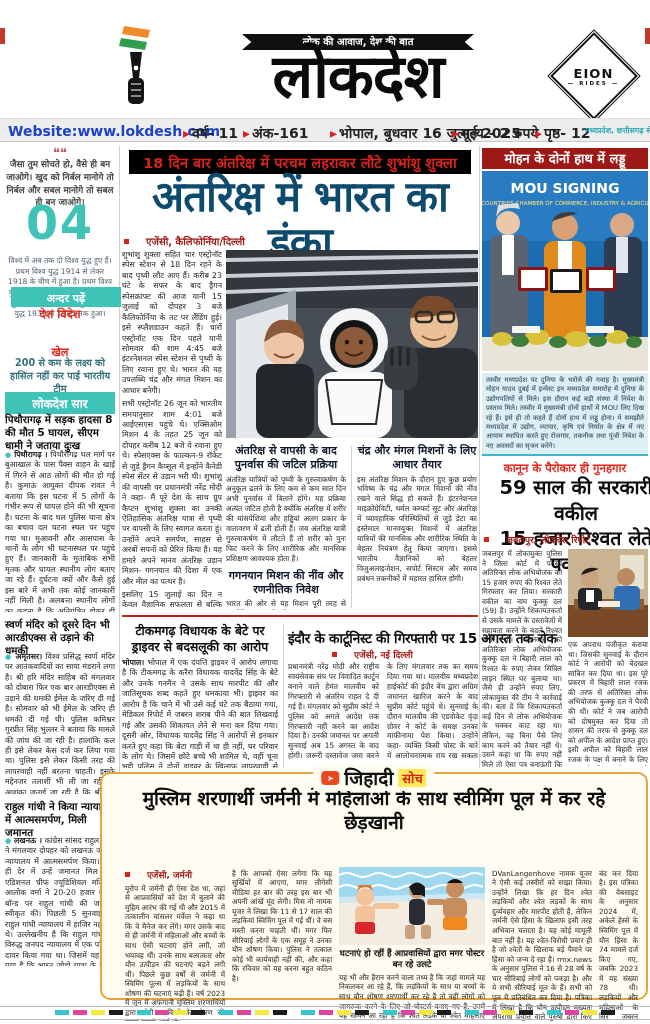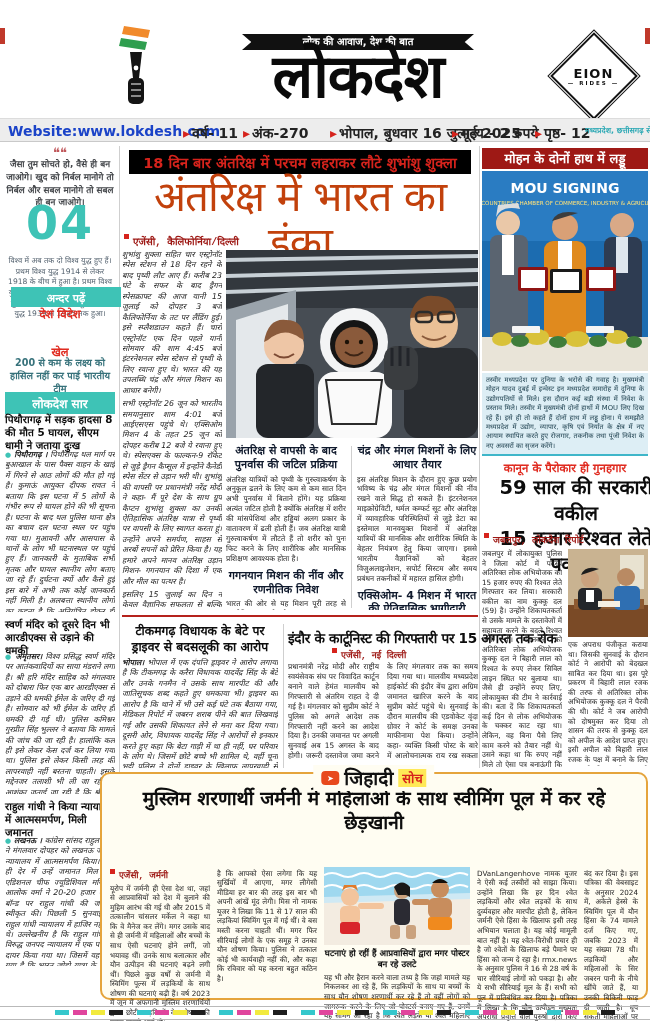--- a/index.html
+++ b/index.html
@@ -2,45 +2,45 @@
 <html><head>
 <meta charset="utf-8">
 <style>
   html,body{margin:0;padding:0;background:#f4f4f4;}
   .page{position:relative;width:650px;height:1024px;background:#fff;overflow:hidden;
         font-family:"DejaVu Sans","Liberation Sans",sans-serif;margin:0 auto;}
   .abs{position:absolute;}
   .just{text-align:justify;}
   .clip{overflow:hidden;}
   .body-text{font-size:7.8px;line-height:1.34;color:#222;}
-  .body-text p{margin:0 0 3px 0;font-style:italic;}
+  .body-text p{margin:0 0 3px 0;}
   .small-text{font-size:7.2px;line-height:1.33;color:#232323;}
   .teal-banner{background:#3ec3b6;color:#fff;font-weight:bold;font-size:11px;text-align:center;padding:2.5px 0;}
   .red-head{color:#e02b20;font-weight:bold;text-align:center;}
   .brief-head{font-weight:bold;font-size:10.3px;line-height:1.26;color:#0d0d0d;}
   .dateline{font-weight:bold;}
   .bullet-teal{color:#3ec3b6;font-size:7px;}
-  .byline{display:flex;align-items:flex-start;gap:4px;font-weight:bold;color:#9e1915;font-family:Liberation Mono, monospace;}
+  .byline{display:flex;align-items:center;gap:17px;font-weight:bold;color:#9e1915;}
   .byline .sq{width:5px;height:5px;background:#d6231c;flex:0 0 auto;}
   .vline{width:1px;background:#cfcfcf;}
   .crop-mark{width:5px;height:16px;background:#c0392b;}
   .ribbon{background:#111;color:#fff;font-size:10px;font-weight:bold;text-align:center;
           line-height:16px;clip-path:polygon(0 0,100% 0,96% 50%,100% 100%,0 100%,4% 50%);}
   .masthead-title{font-size:60px;font-weight:800;color:#0a0a0a;text-align:center;letter-spacing:-1px;line-height:1.0;}
   .info-strip{background:#ededed;border-top:1px solid #dcdcdc;border-bottom:1px solid #c9c9c9;}
   .strip-item{position:absolute;top:4px;font-size:14px;font-weight:bold;color:#222;white-space:nowrap;}
   .strip-arrow{color:#d6231c;margin-right:2px;}
   .eion-diamond{width:58px;height:58px;border:2px solid #141414;box-shadow:0 0 0 1px #fff,0 0 0 2px #141414;
                 transform:rotate(45deg);background:#fff;display:flex;align-items:center;justify-content:center;}
   .eion-inner{transform:rotate(-45deg);text-align:center;}
   .eion-name{font-size:13px;font-weight:800;letter-spacing:1px;color:#111;line-height:1;}
   .eion-sub{font-size:5.5px;font-weight:bold;letter-spacing:2px;color:#111;}
   .kicker-wrap{text-align:center;}
   .kicker{display:inline-block;background:#000000;color:#d6231c;font-weight:800;font-size:14.5px;padding:2px 14px;}
-  .lead-headline{font-size:42px;font-weight:400;color:#c2410c;text-align:center;line-height:1.1;letter-spacing:-1px;}
+  .lead-headline{font-size:42px;font-weight:700;color:#0c4a6e;text-align:center;line-height:1.1;letter-spacing:-1px;}
   .sub-art-head{font-weight:800;font-size:11px;line-height:1.25;color:#101a2d;text-align:center;margin:0 0 3px 0;}
   .mohan-box{background:#9e1915;color:#fff;font-weight:800;font-size:13px;text-align:center;line-height:21px;}
   .caption-box{background:#ddeef5;border-bottom:2px solid #3fb6c9;padding:3px 4px;
                font-size:6.8px;line-height:1.38;color:#173a49;}
   .rr-headline{font-size:19.5px;font-weight:800;color:#0d0d0d;text-align:center;line-height:1.32;}
   .mid-head{font-weight:800;font-size:12.3px;line-height:1.3;color:#0d0d0d;text-align:center;}
   .indore-head{font-weight:800;font-size:13.6px;color:#0d0d0d;text-align:center;white-space:nowrap;letter-spacing:-0.3px;}
   .two-col{column-count:2;column-gap:8px;}
   .bottom-box{background:#fffdf2;border:2px solid #e5a43c;border-radius:10px;}
   .badge{display:flex;align-items:center;gap:5px;background:#fffdf2;padding:0 8px;}
@@ -92,21 +92,21 @@
       <div class="eion-inner">
         <div class="eion-name">EION</div>
         <div class="eion-sub">— RIDES —</div>
       </div>
     </div>
   </div>
 
   <div class="abs info-strip" style="left:0;top:118px;width:650px;height:22px;">
     <span class="strip-item" style="left:8px;color:#1b43c8;">Website:www.lokdesh.com</span>
     <span class="strip-item" style="left:183px;"><span class="strip-arrow">▸</span><span>वर्ष- 11</span></span>
-    <span class="strip-item" style="left:243px;"><span class="strip-arrow">▸</span><span>अंक-270</span></span>
+    <span class="strip-item" style="left:243px;"><span class="strip-arrow">▸</span><span>अंक-161</span></span>
     <span class="strip-item" style="left:330px;"><span class="strip-arrow">▸</span><span>भोपाल, बुधवार 16 जुलाई 2025</span></span>
     <span class="strip-item" style="left:452px;"><span class="strip-arrow">▸</span><span>मूल्य - 2 रुपये</span></span>
     <span class="strip-item" style="left:535px;"><span class="strip-arrow">▸</span><span>पृष्ठ- 12</span></span>
     <span class="strip-item" style="left:585px;color:#2fa9b5;font-size:7.8px;top:6px;">मध्यप्रदेश, छत्तीसगढ़ से प्रकाशित दैनिक</span>
   </div>
 
   <div class="abs vline" style="left:119px;top:146px;height:824px;"></div>
   <div class="abs vline" style="left:479px;top:146px;height:622px;"></div>
 
   <div class="abs quote-marks" style="left:5px;top:146px;width:110px;">❝❝</div>
@@ -198,21 +198,20 @@
   <div class="abs clip" style="left:226px;top:444px;width:120px;height:166px;">
     <div class="sub-art-head">अंतरिक्ष से वापसी के बाद पुनर्वास की जटिल प्रक्रिया</div>
     <div class="body-text just" style="font-size:7.4px;">अंतरिक्ष यात्रियों को पृथ्वी के गुरुत्वाकर्षण के अनुकूल ढलने के लिए कम से कम सात दिन अभी पुनर्वास में बिताने होंगे। यह प्रक्रिया अत्यंत जटिल होती है क्योंकि अंतरिक्ष में शरीर की मांसपेशियां और हड्डियां अलग प्रकार के वातावरण में ढली होती हैं। जब अंतरिक्ष यात्री गुरुत्वाकर्षण में लौटते हैं तो शरीर को पुनः फिट करने के लिए शारीरिक और मानसिक प्रशिक्षण आवश्यक होता है।</div>
     <div class="sub-art-head" style="margin-top:5px;">गगनयान मिशन की नींव और रणनीतिक निवेश</div>
     <div class="body-text just" style="font-size:7.4px;">भारत की ओर से यह मिशन पूरी तरह से रणनीतिक रूप से सोचा-समझा गया कदम था। इसरो द्वारा लगभग 550 करोड़ रुपये खर्च कर इस अभियान में भागीदारी सुनिश्चित की गई थी, जो कई मायनों में एक दीर्घकालिक निवेश की तरह है। गगनयान मिशन, दिसंबर 2027 तक लॉन्च करने की योजना है, उस दिशा में यह एक व्यावहारिक प्रशिक्षण, अनुभव और अंतर्राष्ट्रीय साझेदारी की समझ का अवसर रहा।</div>
   </div>
   <div class="abs vline" style="left:351px;top:446px;height:162px;"></div>
   <div class="abs clip" style="left:357px;top:444px;width:120px;height:166px;">
     <div class="sub-art-head">चंद्र और मंगल मिशनों के लिए आधार तैयार</div>
     <div class="body-text just" style="font-size:7.4px;">इस अंतरिक्ष मिशन के दौरान हुए कुछ प्रयोग भविष्य के चंद्र और मंगल मिशनों की नींव रखने वाले सिद्ध हो सकते हैं। इंटरनेशनल माइक्रोग्रेविटी, थर्मल कम्फर्ट सूट और अंतरिक्ष में व्यावहारिक परिस्थितियों से जुड़े डेटा का इस्तेमाल मानवयुक्त मिशनों में अंतरिक्ष यात्रियों की मानसिक और शारीरिक स्थिति के बेहतर नियंत्रण हेतु किया जाएगा। इससे भारतीय वैज्ञानिकों को बेहतर विजुअलाइजेशन, सपोर्ट सिस्टम और समय प्रबंधन तकनीकों में महारत हासिल होगी।</div>
-    <div class="sub-art-head" style="margin-top:5px;">एक्सिओम- 4 मिशन में भारत की ऐतिहासिक भागीदारी</div>
 
   </div>
 
   <div class="abs redline" style="left:122px;top:615px;width:356px;"></div>
 
   <div class="abs mid-head" style="left:122px;top:624px;width:156px;">टीकमगढ़ विधायक के बेटे पर ड्राइवर से बदसलूकी का आरोप</div>
   <div class="abs body-text just clip" style="left:122px;top:658px;width:156px;height:110px;">
     <p><span class="dateline">भोपाल।</span> <span>भोपाल में एक दंपत्ति ड्राइवर ने आरोप लगाया है कि टीकमगढ़ के करैरा विधायक यादवेंद्र सिंह के बेटे और उनके गनमैन ने उसके साथ मारपीट की और जातिसूचक शब्द कहते हुए धमकाया भी। ड्राइवर का आरोप है कि थाने में भी उसे कई घंटे तक बैठाया गया, मेडिकल रिपोर्ट में जबरन शराब पीने की बात लिखवाई गई और उसकी शिकायत लेने से मना कर दिया गया। दूसरी ओर, विधायक यादवेंद्र सिंह ने आरोपों से इनकार करते हुए कहा कि बेटा गाड़ी में था ही नहीं, घर परिवार के लोग थे। जिसमें छोटे बच्चे भी शामिल थे, वहीं चूना भट्टी पुलिस ने दोनों ड्राइवर के खिलाफ लापरवाही से वाहन चलाने का केस दर्ज कर दिया है।</span></p>
   </div>
 
@@ -311,21 +310,21 @@
   <div class="abs bottom-box" style="left:100px;top:772px;width:544px;height:224px;">
     <div class="abs" style="left:50%;top:-9px;transform:translateX(-50%);">
       <div class="badge">
         <span class="badge-icon">➤</span>
         <span class="badge-l1">जिहादी</span>
         <span class="badge-l2">सोच</span>
       </div>
     </div>
     <div class="bottom-headline" style="margin:13px 14px 4px 14px;">मुस्लिम शरणार्थी जर्मनी में महिलाओं के साथ स्वीमिंग पूल में कर रहे छेड़खानी</div>
 
-    <div style="display:flex;gap:7px;padding:2px 8px 0 8px;height:152px;overflow:hidden;margin-top:32px;">
+    <div style="display:flex;gap:7px;padding:2px 8px 0 23px;height:152px;overflow:hidden;margin-top:32px;">
       <div style="width:100px;flex:0 0 auto;">
         <div class="byline" style="font-size:8.8px;margin-bottom:3px;">
           <span class="sq"></span>
             <span>एजेंसी, जर्मनी</span>
         </div>
         <div class="small-text just">यूरोप में जर्मनी ही ऐसा देश था, जहां से आप्रवासियों को देश में बुलाने की मुहिम आरंभ की गई थी और 2015 में तत्कालीन चांसलर मर्केल ने कहा था कि वे मैनेज कर लेंगे। मगर उसके बाद से ही जर्मनी में महिलाओं और बच्चों के साथ ऐसी घटनाएं होने लगीं, जो भयावह थीं। उनके साथ बलात्कार और यौन उत्पीड़न की घटनाएं बढ़ने लगी थीं। पिछले कुछ वर्षों से जर्मनी में स्विमिंग पूल्स में लड़कियों के साथ शोषण की घटनाएं बढ़ी हैं। वर्ष 2023 में जून में अफगानी मुस्लिम शरणार्थियों द्वारा छोटी लड़कियों के शोषण की घटना सामने आई थी।</div>
 
       </div>
       <div class="small-text just" style="width:100px;flex:0 0 auto;">है कि आपको ऐसा लगेगा कि यह सुर्खियों में आएगा, मगर लीगेसी मीडिया हर बार की तरह इस बार भी अपनी आंखें मूंद लेगी। मिस नो नामक यूजर ने लिखा कि 11 से 17 साल की लड़कियां स्विमिंग पूल में गई थीं। वे बस मस्ती करना चाहती थीं। मगर फिर सीरियाई लोगों के एक समूह ने उनका यौन शोषण किया। पुलिस ने तत्काल कोई भी कार्यवाही नहीं की, और कहा कि रविवार को यह करना बहुत कठिन है।</div>
       <div style="width:146px;flex:0 0 auto;">

